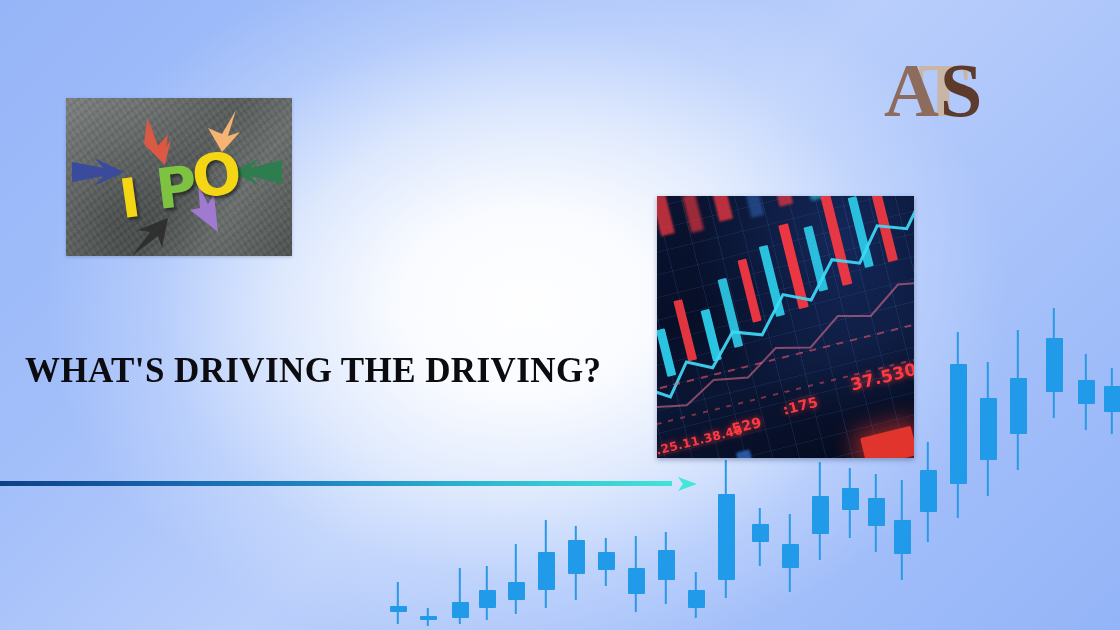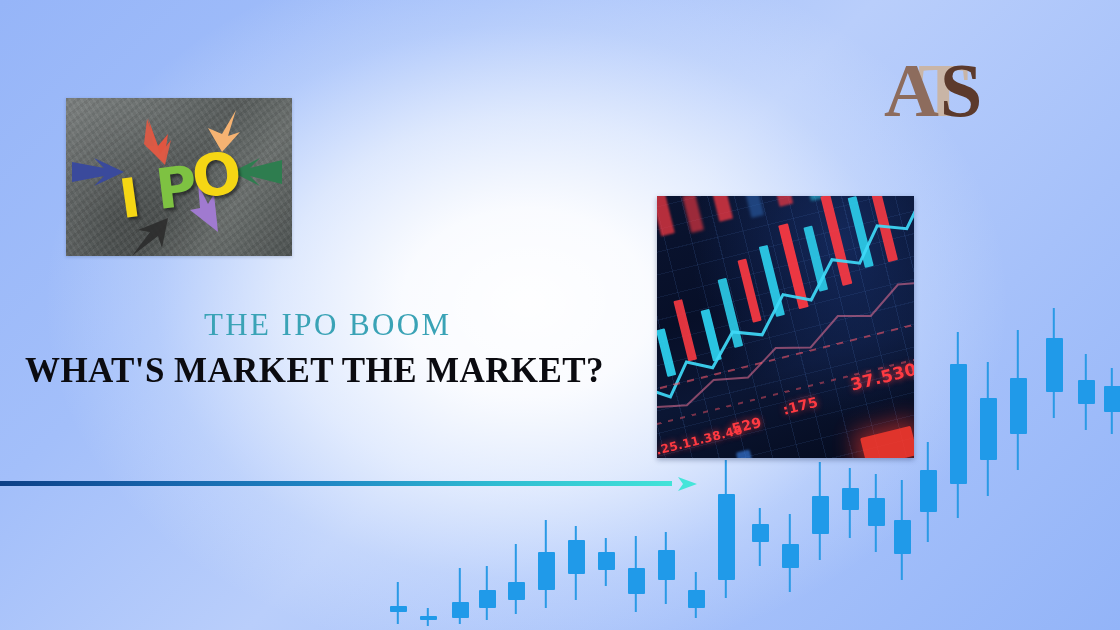--- a/index.html
+++ b/index.html
@@ -291,22 +291,21 @@
       <span class="tnum" style="left:124px;top:282px;font-size:14px;">529</span>
       <span class="tnum" style="left:178px;top:276px;font-size:14px;">:175</span>
       <span class="tnum" style="left:250px;top:266px;font-size:17px;">37.530</span>
 
       <div class="glowbox" style="left:246px;top:330px;width:52px;height:30px;background:#ff3a2e;opacity:.88;box-shadow:0 0 22px 7px rgba(255,60,46,.62);"></div>
       <div class="glowbox" style="left:122px;top:314px;width:14px;height:12px;background:#3a7de0;opacity:.65;filter:blur(1px);"></div>
 
     </div>
   </div>
 
-  <div id="title-sub">THE IPO BOOM</div>
-  <div id="title-main">WHAT'S MARKET THE MARKET?</div>
+  <div id="title-main">WHAT'S DRIVING THE DRIVING?</div>
 
   <div id="logo">
     <span class="l-t">T</span>
     <span class="l-a">A</span>
     <span class="l-s">S</span>
   </div>
 
 </div>
 
 </body></html>

